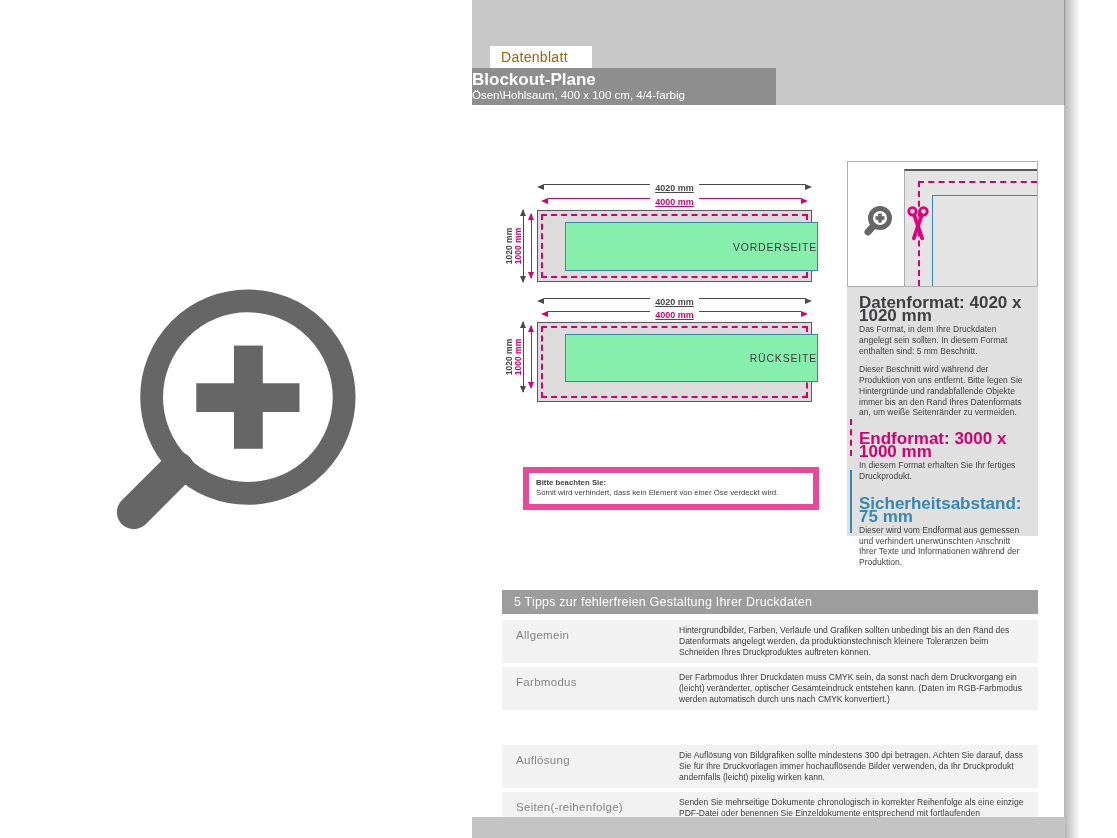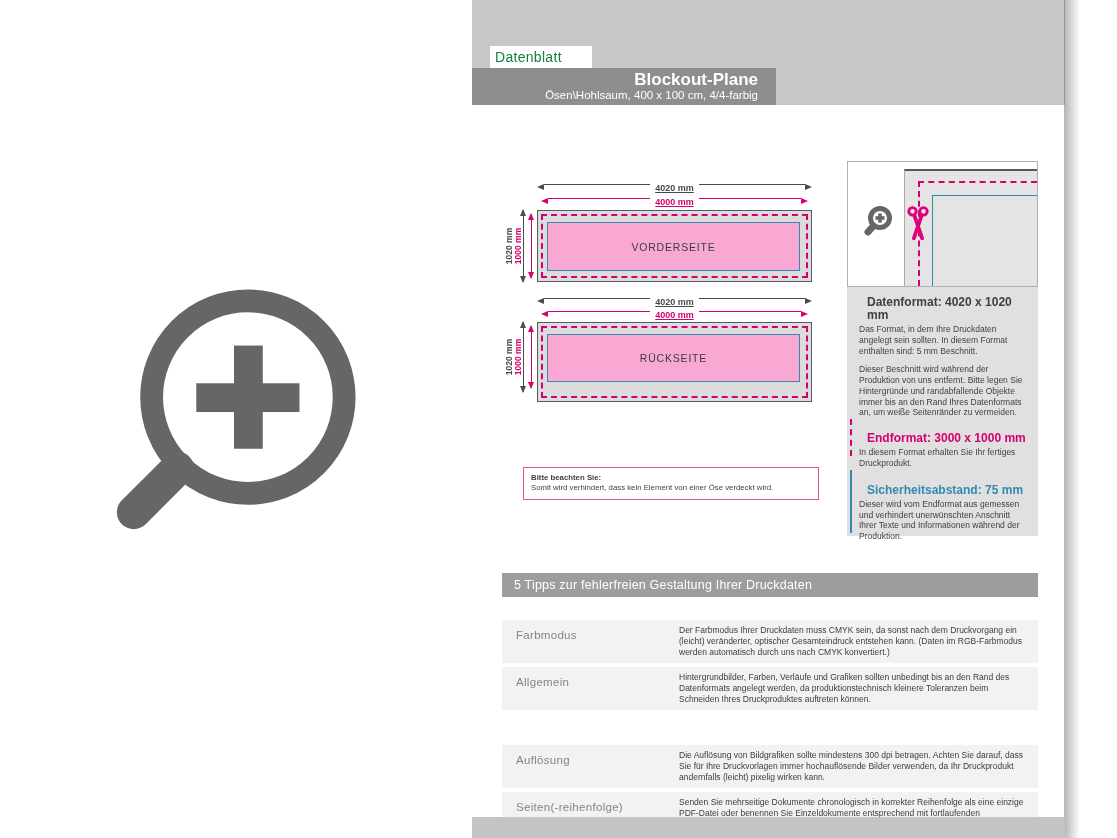--- a/index.html
+++ b/index.html
@@ -1,24 +1,24 @@
 <!DOCTYPE html>
 <html><head>
 <meta charset="utf-8">
 <style>
   html,body{margin:0;padding:0;background:#fff;width:1117px;height:838px;overflow:hidden;
     font-family:"Liberation Sans","DejaVu Sans",sans-serif;}
   .abs{position:absolute;box-sizing:border-box;}
 
   
   .top-band{left:472px;top:0;width:593px;height:105px;background:#c7c7c7;}
-  .tab{left:490px;top:46px;width:102px;height:22px;background:#fff;color:#15803d;
-       font-size:14px;line-height:22px;padding-left:5px;letter-spacing:.3px;}
+  .tab{left:490px;top:46px;width:102px;height:22px;background:#fff;color:#a16207;
+       font-size:14px;line-height:22px;padding-left:11px;letter-spacing:.3px;}
   .title-bar{left:472px;top:68px;width:304px;height:37px;background:#8e8e8e;color:#fff;
-       text-align:right;padding-right:18px;}
+       text-align:left;padding-right:18px;}
   .title-bar .t1{font-size:17px;font-weight:bold;line-height:19px;margin-top:2px;}
   .title-bar .t2{font-size:11.5px;line-height:13px;}
   .page-shadow{left:1064px;top:0;width:16px;height:838px;
        background:linear-gradient(to right,rgba(90,90,90,.45),rgba(90,90,90,0));}
   .footer-bar{left:472px;top:817px;width:593px;height:21px;background:#c4c4c4;}
 
   
   .hdim{display:flex;height:9px;text-decoration:underline;}
   .hdim .ln{flex:1;border-top:1.5px solid;}
   .hdim .lbl{padding:0 5px;font-size:9px;font-weight:bold;line-height:9px;}
@@ -30,46 +30,46 @@
   .vdim:before,.vdim:after{content:"";position:absolute;left:-4px;width:0;height:0;
       border-left:3px solid transparent;border-right:3px solid transparent;}
   .vdim:before{top:-1px;border-bottom:7px solid;}
   .vdim:after{bottom:-1px;border-top:7px solid;}
   .vlbl{width:56px;height:10px;font-size:8.5px;font-weight:bold;text-align:center;line-height:10px;
       transform:rotate(-90deg);}
 
   
   .bleed{background:#dcdcdc;border:1px solid #5a5a5c;}
   .trim{position:absolute;inset:3px;border:2px dashed #d4006e;}
-  .safe{position:absolute;left:9px;top:11px;border:1.5px solid #3488b1;background:#f9a8d4;
-      display:flex;align-items:center;justify-content:center;}
+  .safe{position:absolute;left:27px;top:11px;border:1.5px solid #3488b1;background:#86efac;
+      display:flex;align-items:center;justify-content:flex-end;}
   .dlabel{font-size:10.5px;letter-spacing:.8px;color:#3c3c3e;}
 
   
-  .notice{left:523px;top:467px;width:296px;background:#fff;border:1px solid #ec4899;
+  .notice{left:523px;top:467px;width:296px;background:#fff;border:6px solid #ec4899;
       padding:5px 7px;font-size:7.8px;line-height:1.32;color:#3f3f41;}
   .notice .nt{font-weight:600;}
 
   
   .detail{left:847px;top:161px;width:191px;height:126px;background:#fff;border:1px solid #b0b0b0;overflow:hidden;}
   .corner-bleed{left:56px;top:7px;right:0;bottom:0;background:#e4e4e4;
       border-top:2px solid #58585a;border-left:1px solid #aaa;}
   .corner-trim{left:70px;top:19px;right:0;bottom:0;border-left:2px dashed #d4006e;border-top:2px dashed #d4006e;}
   .corner-safe{left:84px;top:33px;right:0;bottom:0;border-left:1.5px solid #3488b1;border-top:1.5px solid #3488b1;}
   .panel{left:847px;top:287px;width:191px;height:249px;background:#e0e0e0;
       padding:9px 8px 0 12px;color:#3f3f41;}
-  .panel h4{margin:0 0 2px 8px;font-size:12px;line-height:13px;}
+  .panel h4{margin:0 0 2px 0;font-size:17px;line-height:13px;}
   .panel p{margin:0 0 8px 0;font-size:8.5px;line-height:1.27;}
   .h-mag{color:#d4006e;}
   .h-blue{color:#3488b1;}
   .mk-end{left:3px;top:132px;height:37px;width:0;border-left:2px dashed #d4006e;}
   .mk-safe{left:3px;top:183px;height:63px;width:0;border-left:2px solid #3488b1;}
 
   
-  .tips-head{left:502px;top:573px;width:536px;height:24px;background:#9d9d9d;color:#fff;
+  .tips-head{left:502px;top:590px;width:536px;height:24px;background:#9d9d9d;color:#fff;
       font-size:12.5px;line-height:24px;padding-left:12px;letter-spacing:.2px;}
   .tips{left:502px;top:620px;width:536px;}
   .trow{display:flex;background:#f2f2f2;margin-bottom:4px;}
   .tlab{width:150px;flex:none;padding:9px 0 0 14px;font-size:11.5px;color:#858585;letter-spacing:.3px;}
   .ttxt{flex:1;padding:5px 10px 5px 13px;font-size:8.5px;line-height:1.3;color:#3c3c3e;}
   .r1{min-height:42px;} .r2{min-height:39px;} .r3{min-height:40px;margin-top:35px;} .r4{min-height:27px;} .r5{min-height:30px;}
 </style>
 </head>
 <body>
 
@@ -168,27 +168,27 @@
   <h4 class="h-mag" style="margin-top:14px">Endformat: 3000 x 1000 mm</h4>
   <p>In diesem Format erhalten Sie Ihr fertiges Druckprodukt.</p>
   <h4 class="h-blue" style="margin-top:15px">Sicherheitsabstand: 75 mm</h4>
   <p>Dieser wird vom Endformat aus gemessen und verhindert unerwünschten Anschnitt Ihrer Texte und Informationen während der Produktion.</p>
   <div class="abs mk-end"></div>
   <div class="abs mk-safe"></div>
 </div>
 
 <div class="abs tips-head">5 Tipps zur fehlerfreien Gestaltung Ihrer Druckdaten</div>
 <div class="abs tips">
+  <div class="trow r1">
+    <div class="tlab">Allgemein</div>
+    <div class="ttxt">Hintergrundbilder, Farben, Verläufe und Grafiken sollten unbedingt bis an den Rand des Datenformats angelegt werden, da produktionstechnisch kleinere Toleranzen beim Schneiden Ihres Druckproduktes auftreten können.</div>
+  </div>
   <div class="trow r2">
     <div class="tlab">Farbmodus</div>
     <div class="ttxt">Der Farbmodus Ihrer Druckdaten muss CMYK sein, da sonst nach dem Druckvorgang ein (leicht) veränderter, optischer Gesamteindruck entstehen kann. (Daten im RGB-Farbmodus werden automatisch durch uns nach CMYK konvertiert.)</div>
-  </div>
-  <div class="trow r1">
-    <div class="tlab">Allgemein</div>
-    <div class="ttxt">Hintergrundbilder, Farben, Verläufe und Grafiken sollten unbedingt bis an den Rand des Datenformats angelegt werden, da produktionstechnisch kleinere Toleranzen beim Schneiden Ihres Druckproduktes auftreten können.</div>
   </div>
   <div class="trow r3">
     <div class="tlab">Auflösung</div>
     <div class="ttxt">Die Auflösung von Bildgrafiken sollte mindestens 300 dpi betragen. Achten Sie darauf, dass Sie für Ihre Druckvorlagen immer hochauflösende Bilder verwenden, da Ihr Druckprodukt andernfalls (leicht) pixelig wirken kann.</div>
   </div>
   <div class="trow r5">
     <div class="tlab">Seiten(-reihenfolge)</div>
     <div class="ttxt">Senden Sie mehrseitige Dokumente chronologisch in korrekter Reihenfolge als eine einzige PDF-Datei oder benennen Sie Einzeldokumente entsprechend mit fortlaufenden Seitennummern.</div>
   </div>
 </div>

